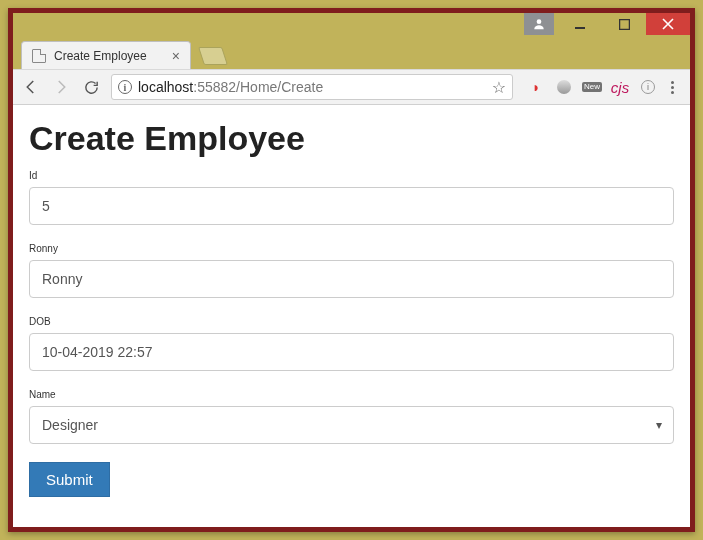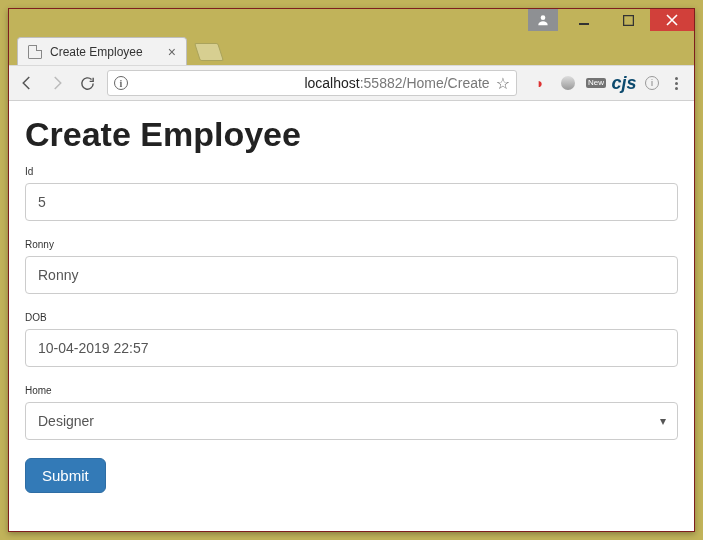--- a/index.html
+++ b/index.html
@@ -2,21 +2,21 @@
 <html><head>
 <meta charset="utf-8">
 <style>
   * { box-sizing: border-box; margin: 0; padding: 0; }
   html, body { width: 703px; height: 540px; font-family: "Segoe UI", Arial, sans-serif; }
   body { background: #c1b35a; padding: 8px; overflow: hidden; }
 
   .window {
     width: 687px; height: 524px;
     background: #fff;
-    border: 1px solid #7f1d1d;
+    border: 5px solid #7f1d1d;
     box-shadow: 0 2px 6px rgba(0,0,0,0.3);
     display: flex; flex-direction: column;
     position: relative;
   }
 
   
   .titlebar {
     height: 24px;
     background: #c1b35a;
     display: flex;
@@ -92,30 +92,30 @@
     display: flex; align-items: center;
     padding: 0 6px;
     font-size: 14px; color: #333;
     gap: 6px;
   }
   .addrbar .info-icon {
     width: 14px; height: 14px; border: 1.2px solid #666; border-radius: 50%;
     display: flex; align-items: center; justify-content: center;
     font-size: 10px; font-weight: bold; color: #666; font-family: serif;
   }
-  .addrbar .url { flex: 1; white-space: nowrap; overflow: hidden; text-align: right; }
+  .addrbar .url { flex: 1; white-space: nowrap; overflow: hidden; }
   .addrbar .url .host { color: #222; }
   .addrbar .url .port, .addrbar .url .path { color: #787878; }
   .addrbar .star { color: #666; font-size: 16px; }
   .ext-icons { display: flex; align-items: center; gap: 10px; padding: 0 4px; }
   .ext-ic { width: 18px; height: 18px; display:flex;align-items:center;justify-content:center;font-size:12px;}
   .ext-red { color:#d33; font-size:14px; }
   .ext-grey { width:14px;height:14px;border-radius:50%;background:linear-gradient(#ddd,#999); }
   .ext-new { background:#737373;color:#fff;font-size:8px;border-radius:2px;padding:1px 2px;line-height:1; }
-  .ext-cjs { color:#0c4a6e; font-style:italic; font-size:18px;font-weight:bold; }
+  .ext-cjs { color:#be185d; font-style:italic; font-size:15px; }
   .ext-badge { width:14px;height:14px;border-radius:50%;border:1px solid #999;display:flex;align-items:center;justify-content:center;font-size:9px;color:#777;}
   .menu-dots { display:flex;flex-direction:column;gap:2px;padding:0 4px; }
   .menu-dots span { width:3px;height:3px;border-radius:50%;background:#666; }
 
   
   .page {
     flex: 1;
     background: #fff;
     padding: 8px 16px 16px 16px;
     overflow: auto;
@@ -139,21 +139,21 @@
     content: '▾';
     position: absolute; right: 12px; top: 50%; transform: translateY(-50%);
     color: #555; font-size: 12px;
     pointer-events: none;
   }
   .select-wrap .form-control { appearance: none; }
   .btn-primary {
     background: #337ab7;
     color: #fff;
     border: 1px solid #2e6da4;
-    border-radius: 6px;
+    border-radius: 0;
     padding: 8px 16px;
     font-size: 15px;
     cursor: pointer;
   }
 
   svg { display: block; }
 </style>
 </head>
 <body>
 
@@ -250,21 +250,21 @@
       <label class="form-label">Ronny</label>
       <input class="form-control" type="text" value="Ronny" style="">
     </div>
 
     <div class="form-group">
       <label class="form-label">DOB</label>
       <input class="form-control" type="text" value="10-04-2019 22:57" style="">
     </div>
 
     <div class="form-group">
-      <label class="form-label">Home</label>
+      <label class="form-label">Name</label>
       <div class="select-wrap">
         <select class="form-control">
           <option selected="">Designer</option>
         </select>
       </div>
     </div>
 
     <button class="btn-primary">Submit</button>
   </div>
 

